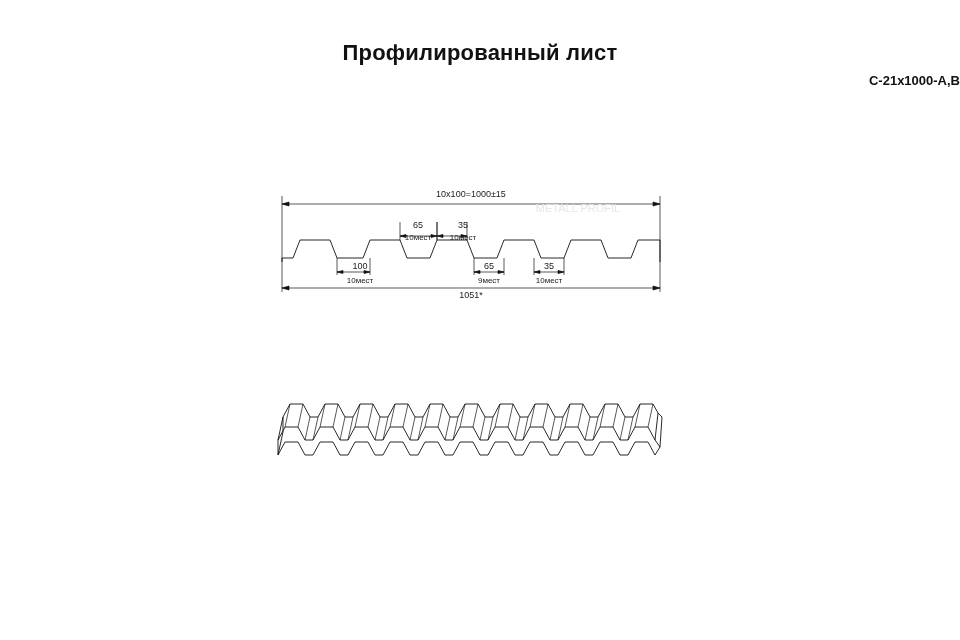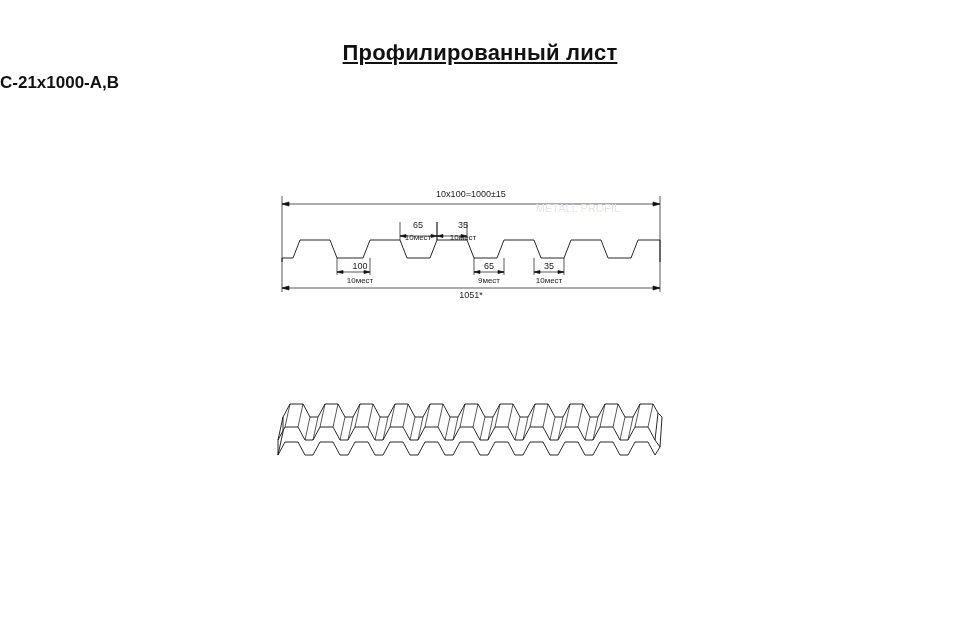--- a/index.html
+++ b/index.html
@@ -26,29 +26,28 @@
   .title {
     position: absolute;
     left: 0;
     top: 40px;
     width: 960px;
     text-align: center;
     font-size: 22px;
     font-weight: bold;
     letter-spacing: 0.2px;
     color: #111111;
-    text-decoration: underline;
   }
   .subtitle {
     position: absolute;
     left: 0;
     top: 73px;
     width: 960px;
-    text-align: left;
-    font-size: 17px;
+    text-align: right;
+    font-size: 13px;
     font-weight: bold;
     color: #111111;
   }
   .drawing {
     position: absolute;
     left: 0;
     top: 0;
     width: 835px;
     height: 640px;
   }

